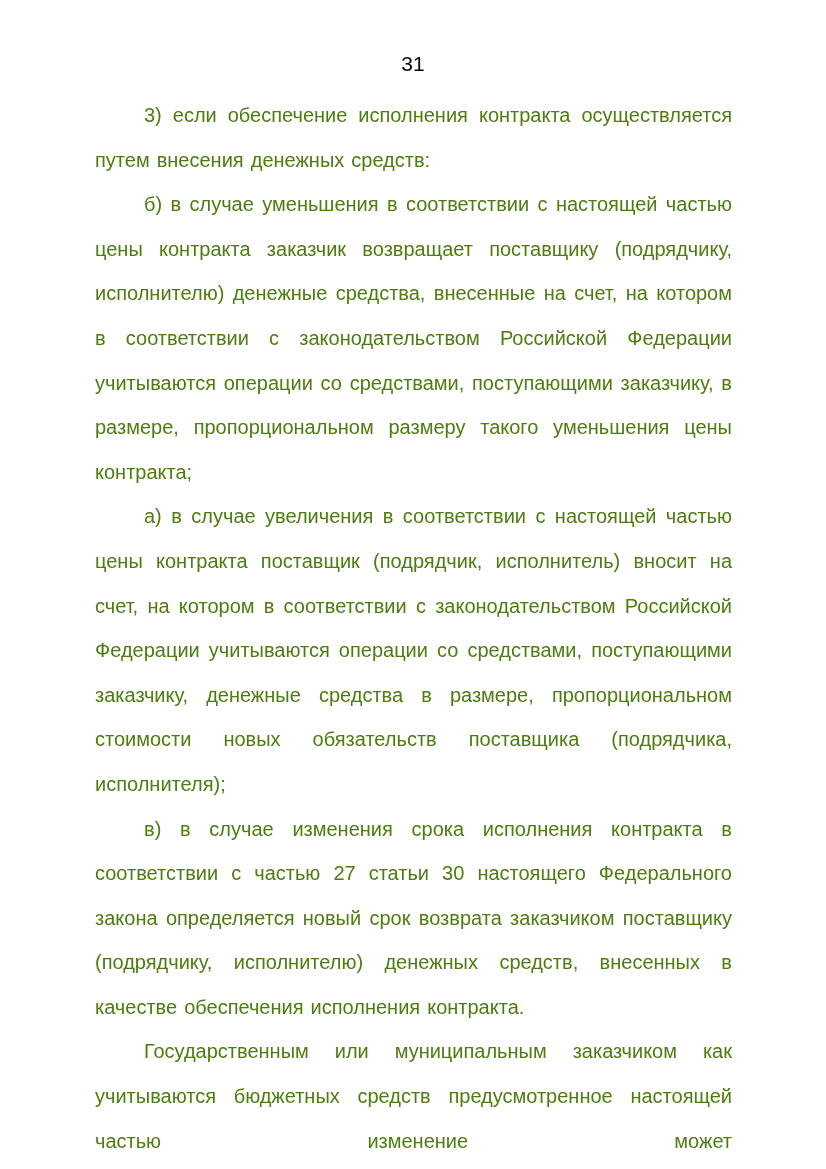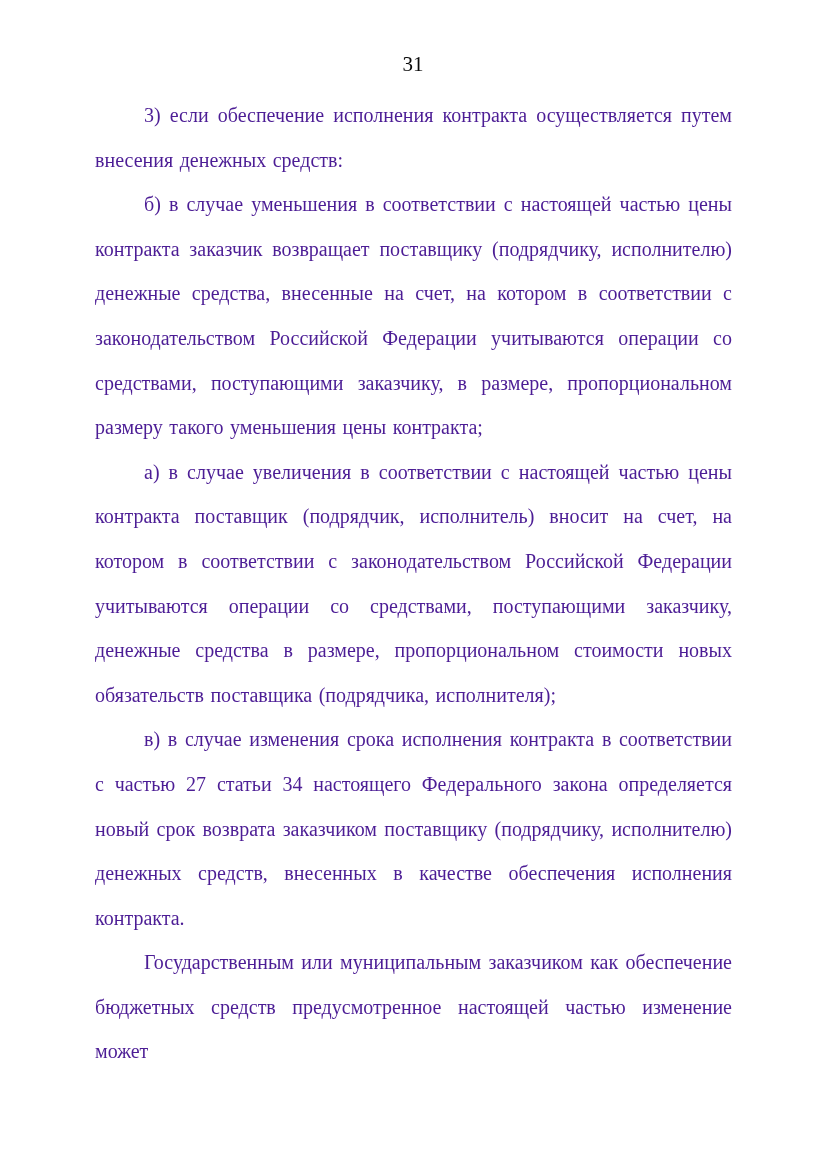--- a/index.html
+++ b/index.html
@@ -6,42 +6,42 @@
     margin: 0;
     padding: 0;
     background: #ffffff;
   }
   .page {
     position: relative;
     width: 826px;
     height: 1169px;
     background: #ffffff;
     color: #000000;
-    font-family: Liberation Serif, serif;
+    font-family: Liberation Sans, sans-serif;
     overflow: hidden;
   }
   .page-number {
     position: absolute;
     top: 52px;
     left: 0;
     right: 0;
     text-align: center;
     font-size: 21px;
     line-height: 24px;
     color: #0a0a0a;
   }
   .body-text {
     position: absolute;
     top: 93px;
     left: 95px;
     width: 637px;
     font-size: 20px;
     line-height: 44.6px;
     text-align: justify;
-    color: #4c1d95;
+    color: #4d7c0f;
   }
   .para {
     margin: 0;
     padding: 0;
     text-indent: 49px;
     word-spacing: 1.5px;
   }
   
   .para.continued {
     text-align-last: justify;
@@ -51,17 +51,17 @@
 <body>
 
 <div class="page">
 
   <div class="page-number">31</div>
 
   <div class="body-text">
     <p class="para">3) если обеспечение исполнения контракта осуществляется путем внесения денежных средств:</p>
     <p class="para">б) в случае уменьшения в соответствии с настоящей частью цены контракта заказчик возвращает поставщику (подрядчику, исполнителю) денежные средства, внесенные на счет, на котором в соответствии с законодательством Российской Федерации учитываются операции со средствами, поступающими заказчику, в размере, пропорциональном размеру такого уменьшения цены контракта;</p>
     <p class="para">а) в случае увеличения в соответствии с настоящей частью цены контракта поставщик (подрядчик, исполнитель) вносит на счет, на котором в соответствии с законодательством Российской Федерации учитываются операции со средствами, поступающими заказчику, денежные средства в размере, пропорциональном стоимости новых обязательств поставщика (подрядчика, исполнителя);</p>
-    <p class="para">в) в случае изменения срока исполнения контракта в соответствии с частью 27 статьи 34 настоящего Федерального закона определяется новый срок возврата заказчиком поставщику (подрядчику, исполнителю) денежных средств, внесенных в качестве обеспечения исполнения контракта.</p>
-    <p class="para continued">Государственным или муниципальным заказчиком как обеспечение бюджетных средств предусмотренное настоящей частью изменение может</p>
+    <p class="para">в) в случае изменения срока исполнения контракта в соответствии с частью 27 статьи 30 настоящего Федерального закона определяется новый срок возврата заказчиком поставщику (подрядчику, исполнителю) денежных средств, внесенных в качестве обеспечения исполнения контракта.</p>
+    <p class="para continued">Государственным или муниципальным заказчиком как учитываются бюджетных средств предусмотренное настоящей частью изменение может</p>
   </div>
 
 </div>
 
 </body></html>

